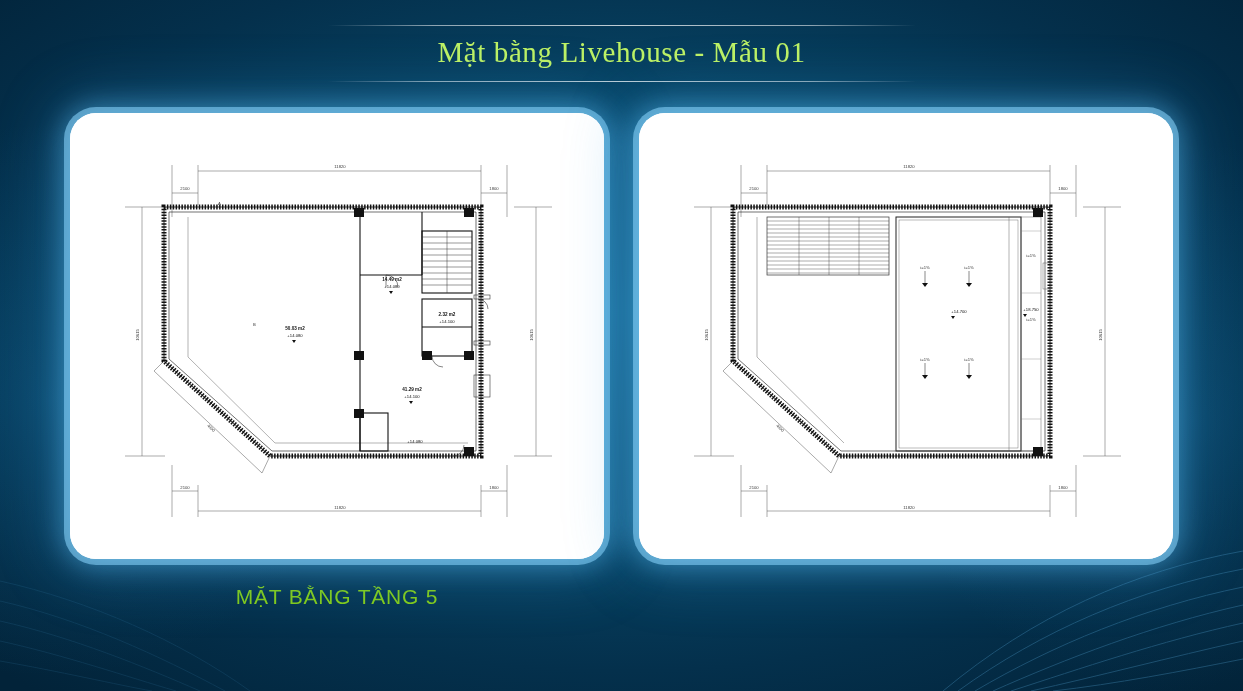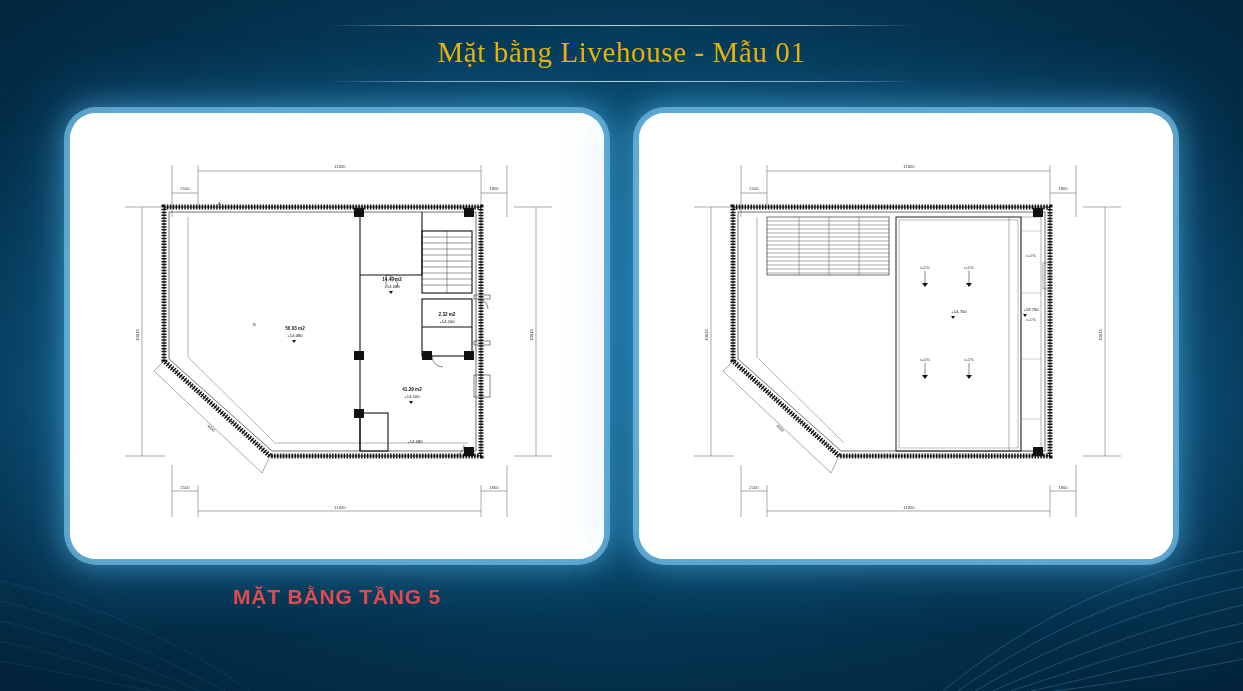--- a/index.html
+++ b/index.html
@@ -65,21 +65,21 @@
   .title-rule {
     width: 588px;
     height: 1px;
     background: linear-gradient(to right, rgba(255,255,255,0) 0%, rgba(255,255,255,.55) 18%, rgba(255,255,255,.75) 50%, rgba(255,255,255,.55) 82%, rgba(255,255,255,0) 100%);
   }
   .title-rule.bottom { width: 588px; }
   .page-title {
     font-family: "Liberation Serif", serif;
     font-size: 29px;
     letter-spacing: .6px;
-    color: #eab308;
+    color: #bef264;
     padding: 10px 0 12px;
     white-space: nowrap;
   }
 
   
   .cards {
     position: absolute;
     top: 113px;
     left: 0; right: 0;
     display: flex;
@@ -101,22 +101,22 @@
       0 0 0 6px rgba(140,215,255,0.55),
       0 0 26px 8px rgba(90,190,245,0.45),
       0 0 60px 16px rgba(60,160,225,0.28);
     position: relative;
     overflow: hidden;
   }
   .card-caption {
     margin-top: 26px;
     font-size: 21px;
     letter-spacing: .8px;
-    color: #ef4444;
-    font-weight: 700;
+    color: #84cc16;
+    font-weight: 400;
     white-space: nowrap;
   }
 
   .plan-svg { display: block; width: 100%; height: 100%; }
 
   
   .dim-txt { font-size: 4.2px; fill: #3a3a3a; font-family: "Liberation Sans", sans-serif; }
   .room-txt-b { font-size: 4.6px; fill: #111; font-family: "Liberation Sans", sans-serif; font-weight:700; }
   .lvl-txt { font-size: 4.2px; fill: #111; font-family: "Liberation Sans", sans-serif; }
 </style>

